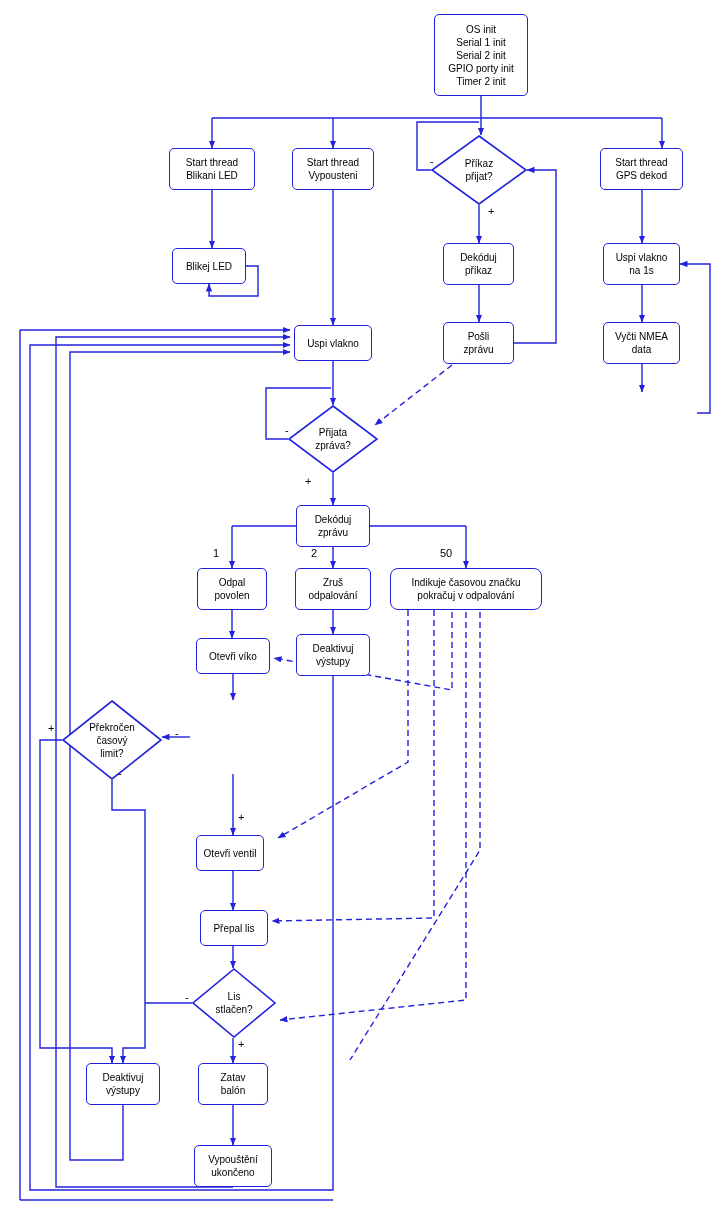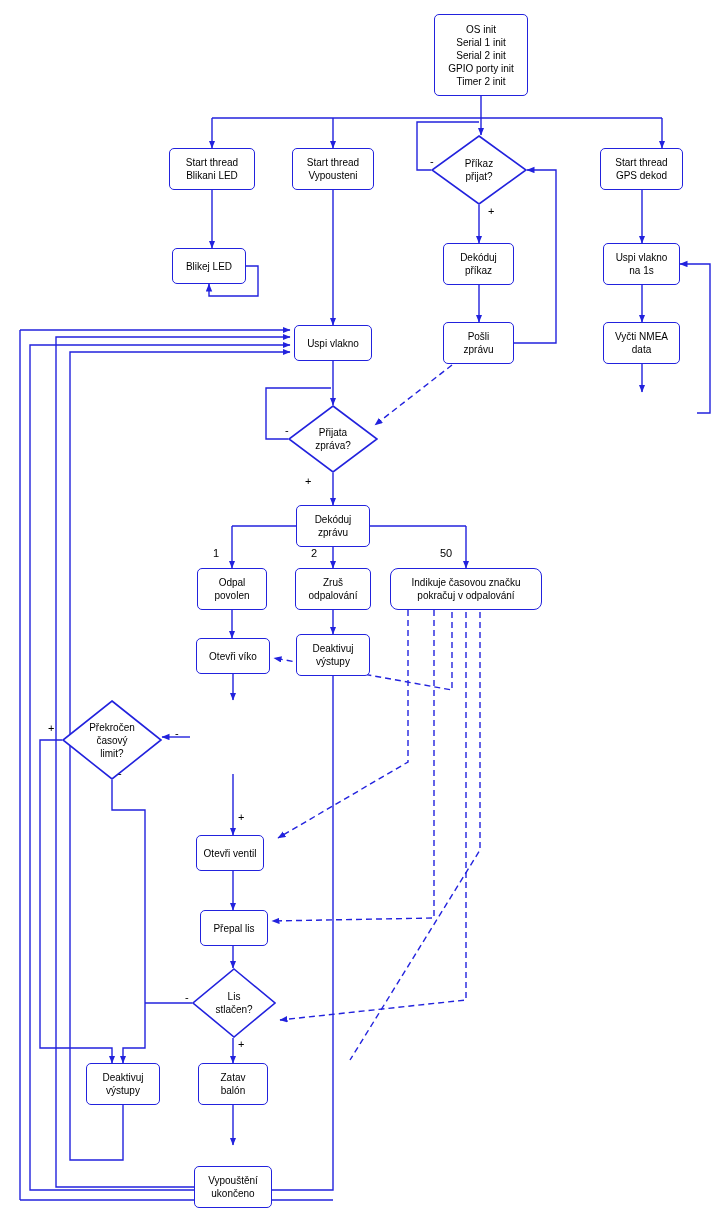--- a/index.html
+++ b/index.html
@@ -266,21 +266,21 @@
   <div class="node box" style="left:86px; top:1063px; width:74px; height:42px;">
     <span style="white-space:pre-line">Deaktivuj
 výstupy</span>
   </div>
 
   <div class="node box" style="left:198px; top:1063px; width:70px; height:42px;">
     <span style="white-space:pre-line">Zatav
 balón</span>
   </div>
 
-  <div class="node box" style="left:194px; top:1145px; width:78px; height:42px;margin-top:21px;">
+  <div class="node box" style="left:194px; top:1145px; width:78px; height:42px;">
     <span style="white-space:pre-line">Vypouštění
 ukončeno</span>
   </div>
 
   <div class="edge-label" style="left:430px; top:155px;">-</div>
   <div class="edge-label" style="left:488px; top:205px;">+</div>
   <div class="edge-label" style="left:285px; top:424px;">-</div>
   <div class="edge-label" style="left:305px; top:475px;">+</div>
   <div class="edge-label" style="left:213px; top:547px;">1</div>
   <div class="edge-label" style="left:311px; top:547px;">2</div>

